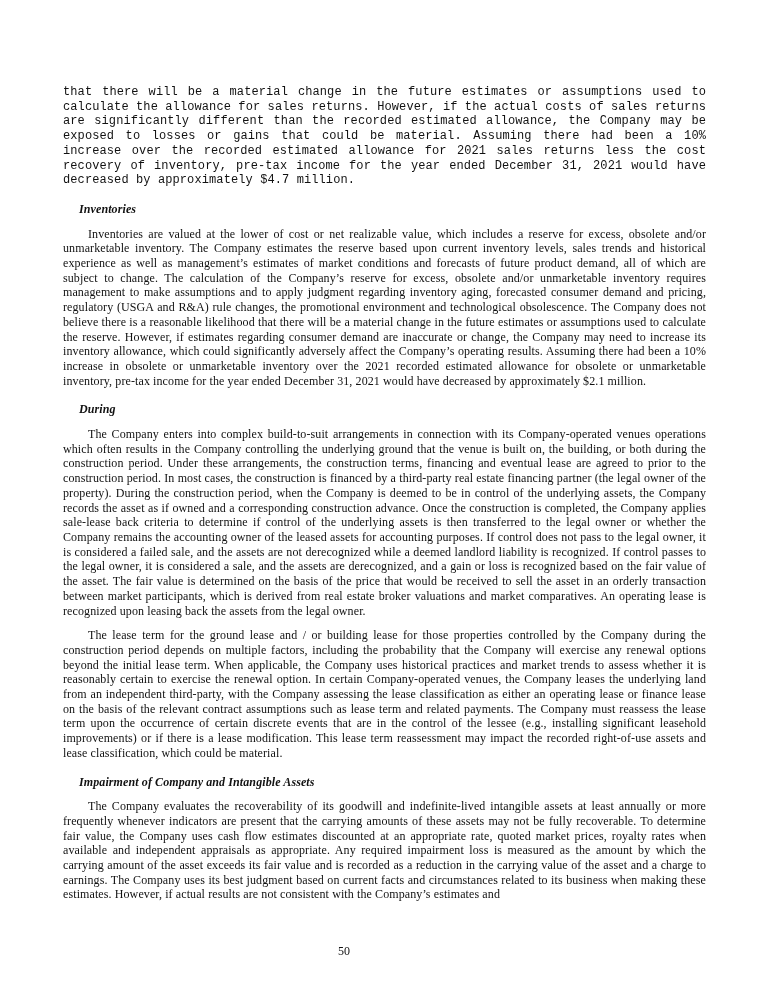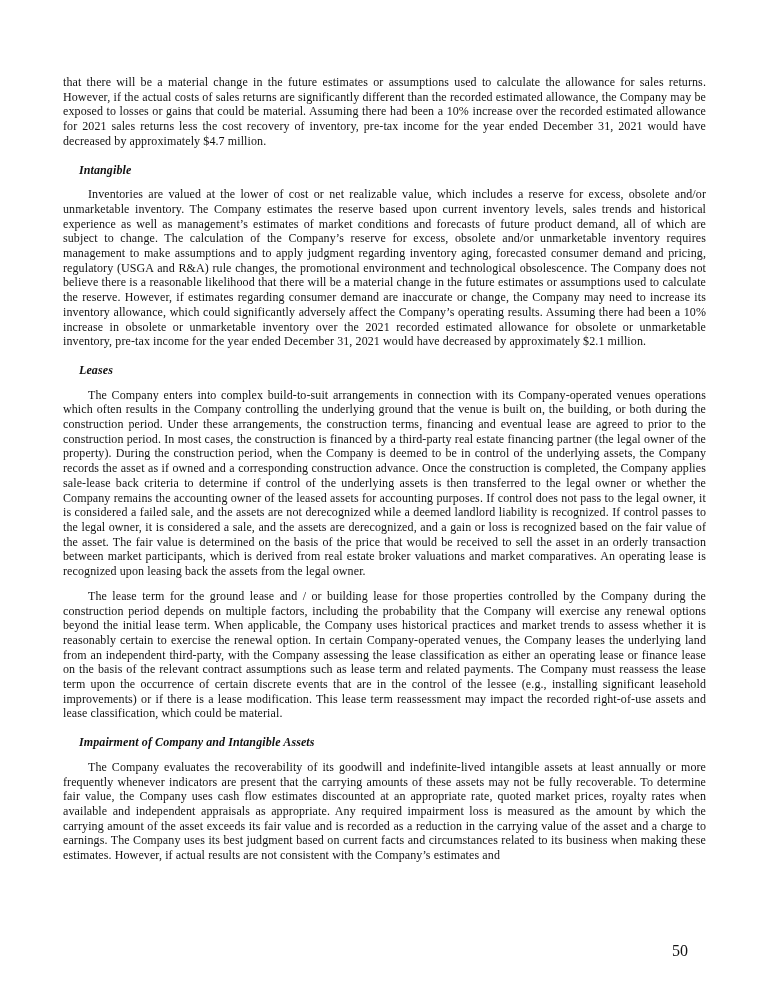--- a/index.html
+++ b/index.html
@@ -31,53 +31,54 @@
   p.body-para {
     margin: 10px 0 0 0;
     font-size: 12px;
     line-height: 14.7px;
     text-align: justify;
     text-indent: 25px;
     letter-spacing: 0.1px;
   }
   p.body-para.no-indent {
     text-indent: 0;
-    margin-top: 0;
+    margin-top: 10px;
+    font-family: Liberation Mono, monospace;
   }
   h3.section-heading {
     margin: 14px 0 0 16px;
     font-size: 12px;
     line-height: 14.7px;
     font-weight: bold;
     font-style: italic;
     letter-spacing: 0.1px;
   }
   .page-footer {
     position: absolute;
     top: 944px;
     left: 0;
     width: 688px;
-    text-align: right;
-    font-size: 16px;
+    text-align: center;
+    font-size: 12px;
     line-height: 14.7px;
   }
 </style>
 </head>
 <body>
 
 <div class="page">
   <div class="content">
 
     <p class="body-para no-indent">that there will be a material change in the future estimates or assumptions used to calculate the allowance for sales returns. However, if the actual costs of sales returns are significantly different than the recorded estimated allowance, the Company may be exposed to losses or gains that could be material. Assuming there had been a 10% increase over the recorded estimated allowance for 2021 sales returns less the cost recovery of inventory, pre-tax income for the year ended December 31, 2021 would have decreased by approximately $4.7 million.</p>
 
-    <h3 class="section-heading">Intangible</h3>
+    <h3 class="section-heading">Inventories</h3>
 
     <p class="body-para">Inventories are valued at the lower of cost or net realizable value, which includes a reserve for excess, obsolete and/or unmarketable inventory. The Company estimates the reserve based upon current inventory levels, sales trends and historical experience as well as management’s estimates of market conditions and forecasts of future product demand, all of which are subject to change. The calculation of the Company’s reserve for excess, obsolete and/or unmarketable inventory requires management to make assumptions and to apply judgment regarding inventory aging, forecasted consumer demand and pricing, regulatory (USGA and R&amp;A) rule changes, the promotional environment and technological obsolescence. The Company does not believe there is a reasonable likelihood that there will be a material change in the future estimates or assumptions used to calculate the reserve. However, if estimates regarding consumer demand are inaccurate or change, the Company may need to increase its inventory allowance, which could significantly adversely affect the Company’s operating results. Assuming there had been a 10% increase in obsolete or unmarketable inventory over the 2021 recorded estimated allowance for obsolete or unmarketable inventory, pre-tax income for the year ended December 31, 2021 would have decreased by approximately $2.1 million.</p>
 
-    <h3 class="section-heading">Leases</h3>
+    <h3 class="section-heading">During</h3>
 
     <p class="body-para">The Company enters into complex build-to-suit arrangements in connection with its Company-operated venues operations which often results in the Company controlling the underlying ground that the venue is built on, the building, or both during the construction period. Under these arrangements, the construction terms, financing and eventual lease are agreed to prior to the construction period. In most cases, the construction is financed by a third-party real estate financing partner (the legal owner of the property). During the construction period, when the Company is deemed to be in control of the underlying assets, the Company records the asset as if owned and a corresponding construction advance. Once the construction is completed, the Company applies sale-lease back criteria to determine if control of the underlying assets is then transferred to the legal owner or whether the Company remains the accounting owner of the leased assets for accounting purposes. If control does not pass to the legal owner, it is considered a failed sale, and the assets are not derecognized while a deemed landlord liability is recognized. If control passes to the legal owner, it is considered a sale, and the assets are derecognized, and a gain or loss is recognized based on the fair value of the asset. The fair value is determined on the basis of the price that would be received to sell the asset in an orderly transaction between market participants, which is derived from real estate broker valuations and market comparatives. An operating lease is recognized upon leasing back the assets from the legal owner.</p>
 
     <p class="body-para">The lease term for the ground lease and / or building lease for those properties controlled by the Company during the construction period depends on multiple factors, including the probability that the Company will exercise any renewal options beyond the initial lease term. When applicable, the Company uses historical practices and market trends to assess whether it is reasonably certain to exercise the renewal option. In certain Company-operated venues, the Company leases the underlying land from an independent third-party, with the Company assessing the lease classification as either an operating lease or finance lease on the basis of the relevant contract assumptions such as lease term and related payments. The Company must reassess the lease term upon the occurrence of certain discrete events that are in the control of the lessee (e.g., installing significant leasehold improvements) or if there is a lease modification. This lease term reassessment may impact the recorded right-of-use assets and lease classification, which could be material.</p>
 
     <h3 class="section-heading">Impairment of Company and Intangible Assets</h3>
 
     <p class="body-para">The Company evaluates the recoverability of its goodwill and indefinite-lived intangible assets at least annually or more frequently whenever indicators are present that the carrying amounts of these assets may not be fully recoverable. To determine fair value, the Company uses cash flow estimates discounted at an appropriate rate, quoted market prices, royalty rates when available and independent appraisals as appropriate. Any required impairment loss is measured as the amount by which the carrying amount of the asset exceeds its fair value and is recorded as a reduction in the carrying value of the asset and a charge to earnings. The Company uses its best judgment based on current facts and circumstances related to its business when making these estimates. However, if actual results are not consistent with the Company’s estimates and</p>
 
   </div>

